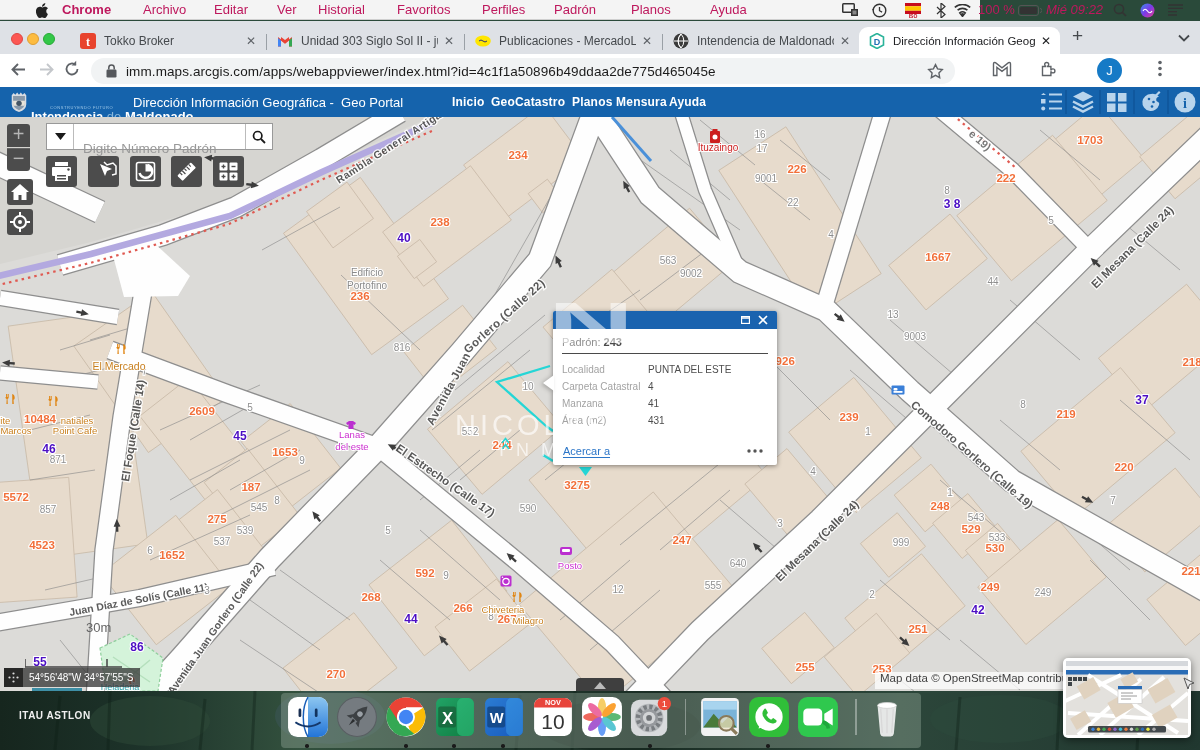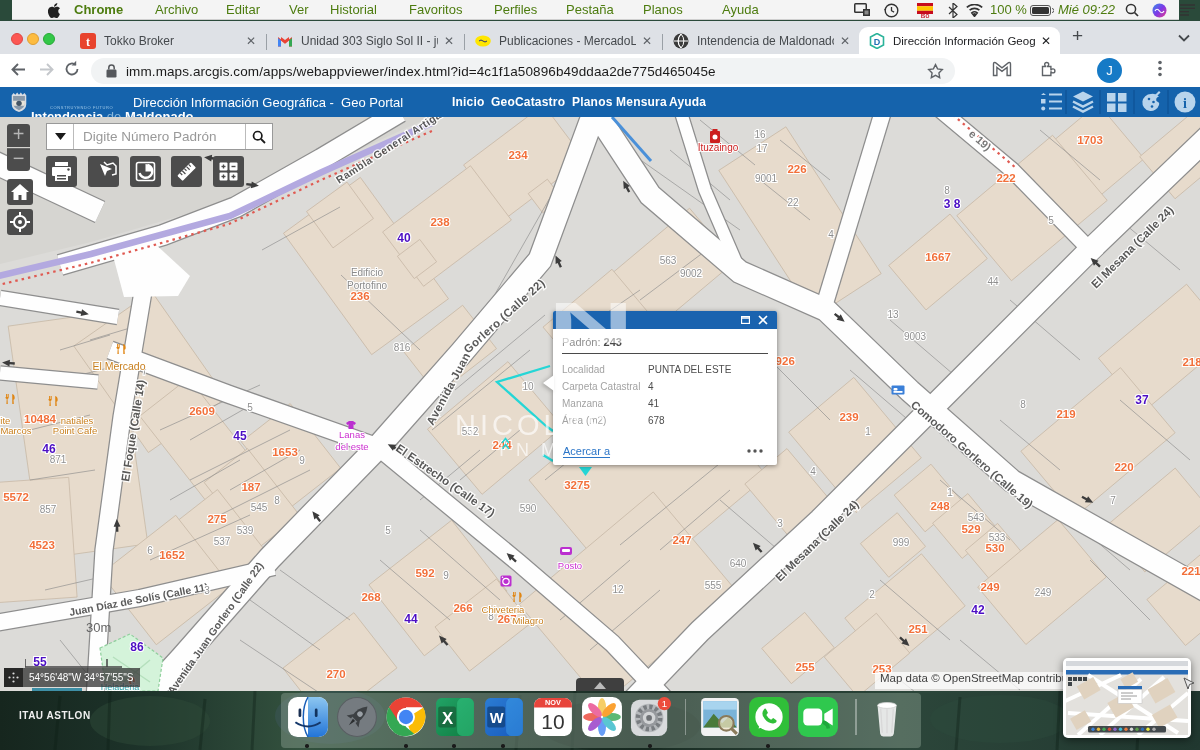--- a/index.html
+++ b/index.html
@@ -1,21 +1,21 @@
 <!DOCTYPE html>
 <html><head>
 <meta charset="utf-8">
 <style>
   * { margin:0; padding:0; box-sizing:border-box; }
   html,body { width:1200px; height:750px; overflow:hidden; }
   body { font-family:"Liberation Sans", sans-serif; position:relative; background:#2a4a3a; }
 
-  #menubar { position:absolute; top:0; left:12px; width:1167px; height:20px;
+  #menubar { position:absolute; top:0; left:0; width:980px; height:20px;
     background:#f4f4f4; border-bottom:1px solid #cfcfcf;
-    font-size:13px; color:#4d7c0f; }
+    font-size:13px; color:#be185d; }
   #menubar .item { position:absolute; top:2px; white-space:nowrap; }
 
   #tabbar { position:absolute; top:21px; left:0; width:1200px; height:33px; background:#dee1e6; }
   .tl { position:absolute; top:12px; width:12px; height:12px; border-radius:50%; }
   .tab { position:absolute; top:6px; height:27px; font-size:12px; color:#45494d;
     display:flex; align-items:center; overflow:hidden; }
   .tab .ttl { white-space:nowrap; overflow:hidden; flex:1; }
   .tab .x { color:#5f6368; font-size:12px; margin:0 9px 0 6px; }
   .tabsep { position:absolute; top:13px; width:1px; height:16px; background:#9aa0a6; }
   .tab.active { background:#ffffff; border-radius:9px 9px 0 0; color:#202124; }
@@ -65,21 +65,21 @@
   <svg class="item" style="left:36px; top:3px;" width="13" height="15" viewBox="0 0 13 15">
       <path fill="#222" d="M9.3,0c0.1,1-0.3,1.9-0.9,2.6C7.8,3.3,6.9,3.8,6,3.7C5.9,2.8,6.4,1.9,6.9,1.3C7.5,0.6,8.5,0.1,9.3,0z M11.9,11.1c-0.3,0.8-0.5,1.1-0.9,1.8c-0.6,0.9-1.4,2.1-2.5,2.1c-0.9,0-1.2-0.6-2.4-0.6s-1.5,0.6-2.4,0.6c-1,0-1.8-1-2.4-2C-0.3,10.4-0.5,7.3,0.6,5.7C1.4,4.5,2.6,3.8,3.8,3.8c1.1,0,1.8,0.6,2.7,0.6c0.9,0,1.4-0.6,2.7-0.6c1,0,2.1,0.6,2.9,1.5C9.5,6.7,9.9,9.9,11.9,11.1z"></path>
     </svg>
   <div class="item" style="left:62px; font-weight:bold;">Chrome</div>
   <div class="item" style="left:143px;">Archivo</div>
   <div class="item" style="left:214px;">Editar</div>
   <div class="item" style="left:277px;">Ver</div>
   <div class="item" style="left:318px;">Historial</div>
   <div class="item" style="left:397px;">Favoritos</div>
   <div class="item" style="left:482px;">Perfiles</div>
-  <div class="item" style="left:554px;">Pestaña</div>
+  <div class="item" style="left:554px;">Padrón</div>
   <div class="item" style="left:631px;">Planos</div>
   <div class="item" style="left:710px;">Ayuda</div>
   <svg class="item" style="left:842px; top:3px;" width="17" height="14" viewBox="0 0 17 14">
       <rect x="0" y="0" width="13" height="10" rx="1.5" fill="#333"></rect>
       <rect x="1.5" y="1.5" width="10" height="7" fill="#f4f4f4"></rect>
       <path d="M9,6 h7 v7 h-7 z" fill="#333"></path>
       <rect x="10.5" y="7.5" width="4" height="4" fill="#888"></rect>
     </svg>
   <svg class="item" style="left:872px; top:3px;" width="15" height="15" viewBox="0 0 15 15">
       <circle cx="7.5" cy="7.5" r="6.3" fill="none" stroke="#333" stroke-width="1.4"></circle>
@@ -740,21 +740,21 @@
         <tr>
               <td style="color:#a3a3a3;">Carpeta Catastral</td>
               <td style="color:#4d4d4d;">4</td>
             </tr>
         <tr>
               <td style="color:#a3a3a3;">Manzana</td>
               <td style="color:#4d4d4d;">41</td>
             </tr>
         <tr>
               <td style="color:#a3a3a3;">Área (m2)</td>
-              <td style="color:#4d4d4d;">678</td>
+              <td style="color:#4d4d4d;">431</td>
             </tr>
       </tbody>
         </table>
       <div style="position:absolute; bottom:7px; left:10px; color:#2c76c8; border-bottom:1px solid #2c76c8; font-size:11px;">Acercar a</div>
       <div style="position:absolute; bottom:10px; right:14px; color:#555;"><svg width="16" height="4" viewBox="0 0 16 4">
             <circle cx="2" cy="2" r="1.7" fill="#555"></circle>
             <circle cx="8" cy="2" r="1.7" fill="#555"></circle>
             <circle cx="14" cy="2" r="1.7" fill="#555"></circle>
           </svg></div>
     </div>
@@ -765,21 +765,21 @@
     <div style="position:absolute; left:455px; top:292px; font-size:29px; color:rgba(255,255,255,.65); letter-spacing:4px;">NICOLÁS</div>
     <div style="position:absolute; left:499px; top:323px; font-size:18px; color:rgba(255,255,255,.65); letter-spacing:12px;">INM</div>
   </div>
 
   <div style="position:absolute; left:46px; top:6px; width:227px; height:27px; background:#fff; border:1px solid #999; display:flex; z-index:10;">
     <div style="width:27px; border-right:1px solid #bbb; display:flex; align-items:center; justify-content:center;">
       <svg width="11" height="7" viewBox="0 0 11 7">
           <path d="M0,0 h11 l-5.5,7 z" fill="#1a1a1a"></path>
         </svg>
     </div>
-    <div style="flex:1; font-size:13.5px; color:#999; padding:5px 0 0 9px;">Digite Número Padrón</div>
+    <div style="flex:1; font-size:13.5px; color:#999; padding:17px 0 0 9px;">Digite Número Padrón</div>
     <div style="width:27px; border-left:1px solid #bbb; display:flex; align-items:center; justify-content:center;">
       <svg width="14" height="14" viewBox="0 0 14 14">
           <circle cx="5.7" cy="5.7" r="4.2" fill="none" stroke="#1a1a1a" stroke-width="1.7"></circle>
           <line x1="9" y1="9" x2="13" y2="13" stroke="#1a1a1a" stroke-width="1.8"></line>
         </svg>
     </div>
   </div>
 
   <div class="toolbtn" style="left:7px; top:7px; width:23px; height:23px; font-size:20px; color:#b5b5b5; text-align:center; line-height:21px; border-radius:3px 3px 0 0;">+</div>
   <div class="toolbtn" style="left:7px; top:31px; width:23px; height:23px; font-size:20px; color:#b5b5b5; text-align:center; line-height:19px; border-radius:0 0 3px 3px; border-top:1px solid #666;">−</div>

